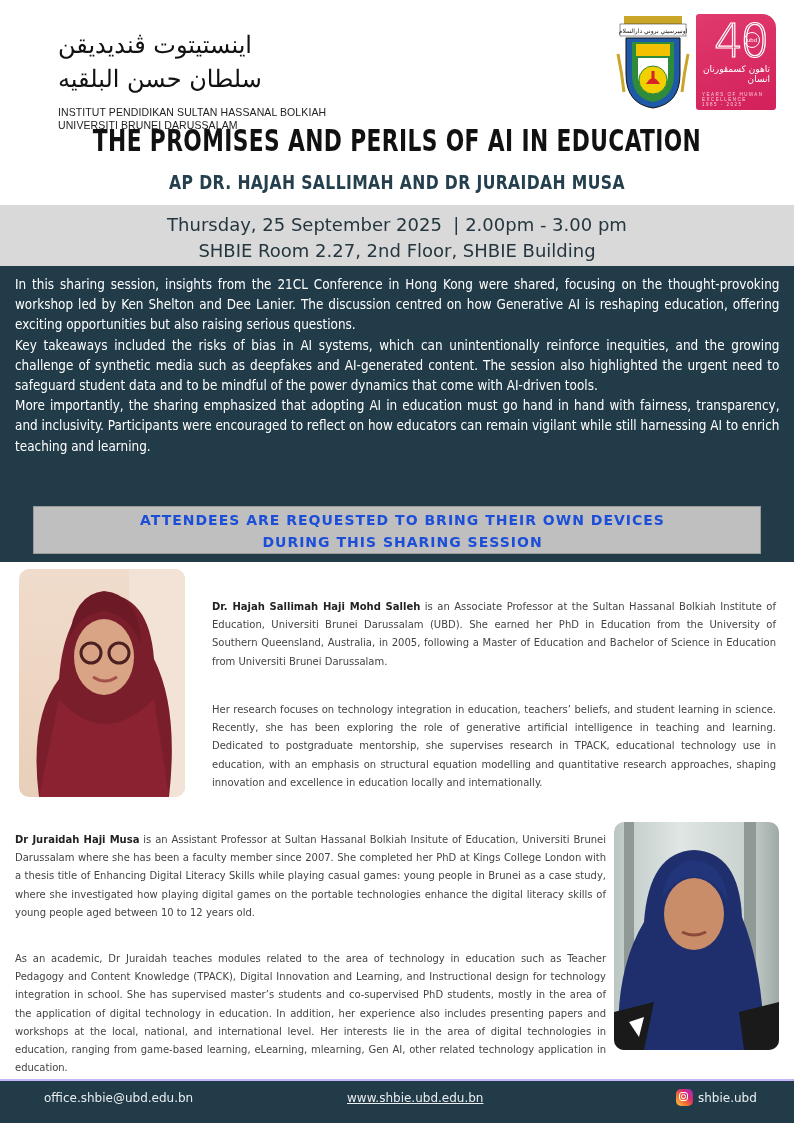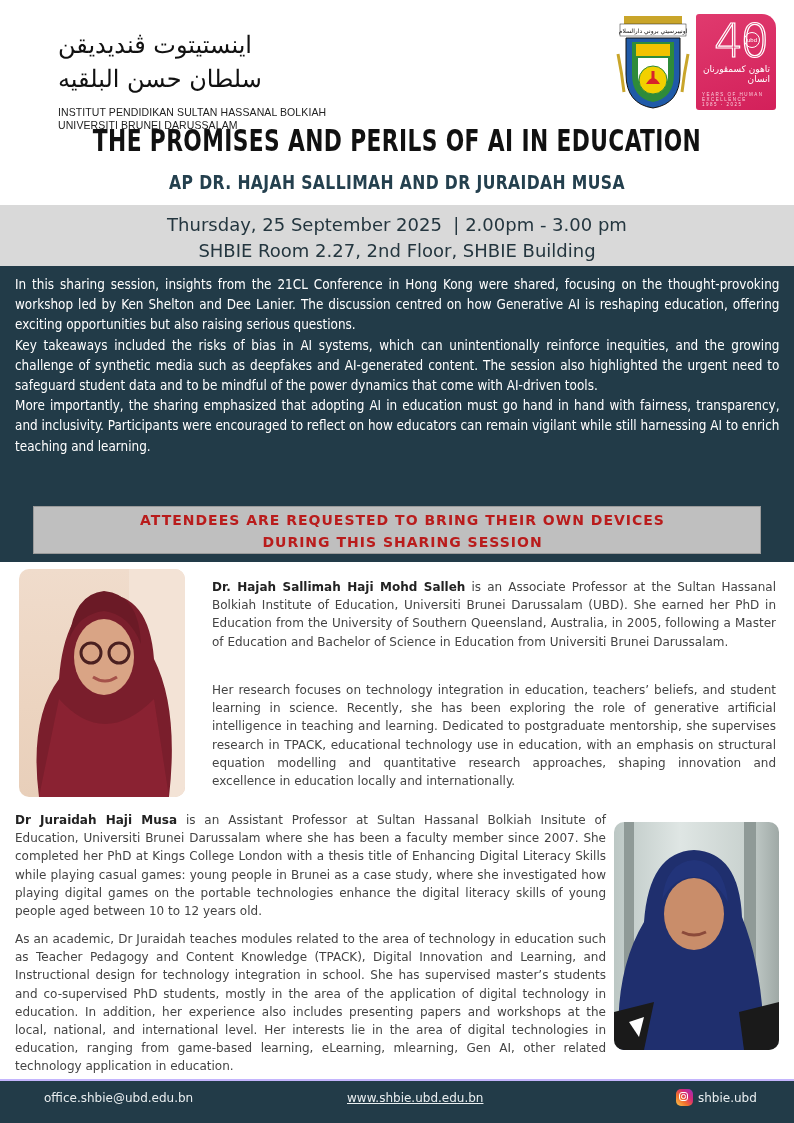--- a/index.html
+++ b/index.html
@@ -24,29 +24,29 @@
 
   
   .date-band { position: absolute; left: 0; top: 205px; width: 794px; height: 61px; background: #d9d9d9; text-align: center; color: #24363f; }
   .date-line { font-family: "DejaVu Sans", sans-serif; font-size: 18px; line-height: 26px; padding-top: 7px; }
   .venue-line { font-family: "DejaVu Sans", sans-serif; font-size: 18px; line-height: 26px; }
 
   
   .desc { position: absolute; left: 0; top: 266px; width: 794px; height: 296px; background: #223b48; padding: 8px 14px 0 15px; }
   .desc p { font-family: "DejaVu Sans Condensed", "DejaVu Sans", sans-serif; font-size: 14.4px; line-height: 20.2px; color: #ffffff; text-align: justify; text-align-last: left; transform: scaleX(0.93); transform-origin: left top; width: 822px; }
   .notice { position: absolute; left: 33px; top: 240px; width: 728px; height: 48px; background: #bfbfbf; border: 1px solid #9a9a9a; text-align: center; }
-  .notice div { font-family: "DejaVu Sans", sans-serif; font-weight: bold; font-size: 14px; letter-spacing: 1px; color: #b91c1c; line-height: 22px; padding-left: 11px; }
+  .notice div { font-family: "DejaVu Sans", sans-serif; font-weight: bold; font-size: 14px; letter-spacing: 1px; color: #1d4ed8; line-height: 22px; padding-left: 11px; }
   .notice .n1 { padding-top: 2px; }
 
   
   .photo { position: absolute; border-radius: 10px; overflow: hidden; }
   .photo1 { left: 19px; top: 569px; width: 166px; height: 228px; background: linear-gradient(180deg,#f0dccc 0%,#ecd4c0 60%,#e8cfba 100%); }
   .photo2 { left: 614px; top: 822px; width: 165px; height: 228px; background: linear-gradient(90deg,#bcc7c4 0%,#dfe6e4 40%,#c9d2cf 80%,#9fa9a6 100%); }
 
-  .bio { position: absolute; font-family: "DejaVu Sans", sans-serif; font-size: 12px; line-height: 18.2px; color: #444; text-align: justify; text-align-last: left; }
+  .bio { position: absolute; font-family: "DejaVu Sans", sans-serif; font-size: 10px; line-height: 18.2px; color: #444; text-align: justify; text-align-last: left; margin-top: 20px; }
   .bio b { color: #222; }
   .bio1a { left: 212px; top: 578px; width: 564px; }
   .bio1b { left: 212px; top: 681px; width: 564px; }
   .bio2a { left: 15px; top: 811px; width: 591px; }
   .bio2b { left: 15px; top: 930px; width: 591px; }
 
   
   .footer { position: absolute; left: 0; top: 1079px; width: 794px; height: 44px; background: #223b48; border-top: 2px solid #c4b5fd; color: #e9eef0; font-family: "DejaVu Sans", sans-serif; font-size: 12px; }
   .footer .email { position: absolute; left: 44px; top: 10px; }
   .footer .web { position: absolute; left: 347px; top: 10px; text-decoration: underline; }

